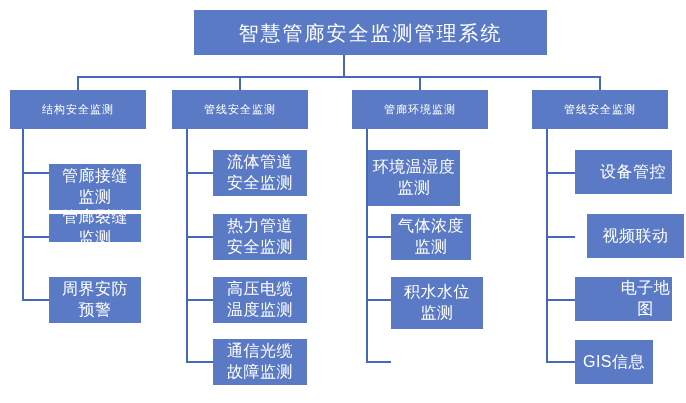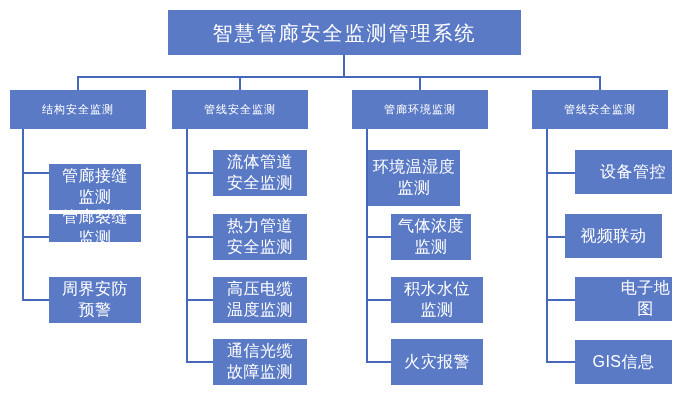--- a/index.html
+++ b/index.html
@@ -19,21 +19,21 @@
   .box{
     position:absolute;
     background:var(--box-fill);
     color:var(--text);
     display:flex;align-items:center;justify-content:center;
     text-align:center;
     box-sizing:border-box;
     white-space:pre-line;
     line-height:1.3;
   }
-  .root-box{font-size:20px;letter-spacing:2px;}
+  .root-box{font-size:20px;letter-spacing:2px;margin-left:26px;}
   .branch-box{font-size:11px;letter-spacing:1px;}
   .leaf-box{font-size:16px;letter-spacing:0.5px;}
   .line{
     position:absolute;
     background:var(--connector);
   }
 </style>
 </head>
 <body>
 
@@ -78,28 +78,27 @@
 故障监测</div>
   <div class="line" style="left:366px;top:129px;width:2px;height:234px;"></div>
   <div class="line" style="left:366px;top:172px;width:25px;height:2px;"></div>
   <div class="line" style="left:366px;top:236px;width:25px;height:2px;"></div>
   <div class="line" style="left:366px;top:299px;width:25px;height:2px;"></div>
   <div class="line" style="left:366px;top:361px;width:25px;height:2px;"></div>
   <div class="box leaf-box" style="left:368px;top:150px;width:92px;height:56px;">环境温湿度
 监测</div>
   <div class="box leaf-box" style="left:391px;top:214px;width:80px;height:46px;">气体浓度
 监测</div>
-  <div class="box leaf-box" style="left:391px;top:277px;width:92px;height:46px;">积水水位
+  <div class="box leaf-box" style="left:391px;top:277px;width:92px;height:52px;">积水水位
 监测</div>
-  <div class="box leaf-box" style="left:391px;top:339px;width:92px;height:46px;">火灾报警</div>
 
   <div class="box branch-box" style="left:532px;top:90px;width:136px;height:39px;">管线安全监测</div>
   <div class="line" style="left:546px;top:129px;width:2px;height:234px;"></div>
   <div class="line" style="left:546px;top:172px;width:29px;height:2px;"></div>
   <div class="line" style="left:546px;top:236px;width:29px;height:2px;"></div>
   <div class="line" style="left:546px;top:299px;width:29px;height:2px;"></div>
   <div class="line" style="left:546px;top:361px;width:29px;height:2px;"></div>
   <div class="box leaf-box" style="left:575px;top:150px;width:97px;height:44px;padding-left:19px;">设备管控</div>
-  <div class="box leaf-box" style="left:565px;top:214px;width:97px;height:44px;">视频联动</div>
+  <div class="box leaf-box" style="left:587px;top:214px;width:97px;height:44px;">视频联动</div>
   <div class="box leaf-box" style="left:575px;top:277px;width:97px;height:44px;padding-left:44px;">电子地图</div>
-  <div class="box leaf-box" style="left:575px;top:340px;width:97px;height:44px;">GIS信息</div>
+  <div class="box leaf-box" style="left:575px;top:340px;width:78px;height:44px;">GIS信息</div>
 
 </div>
 
 </body></html>

